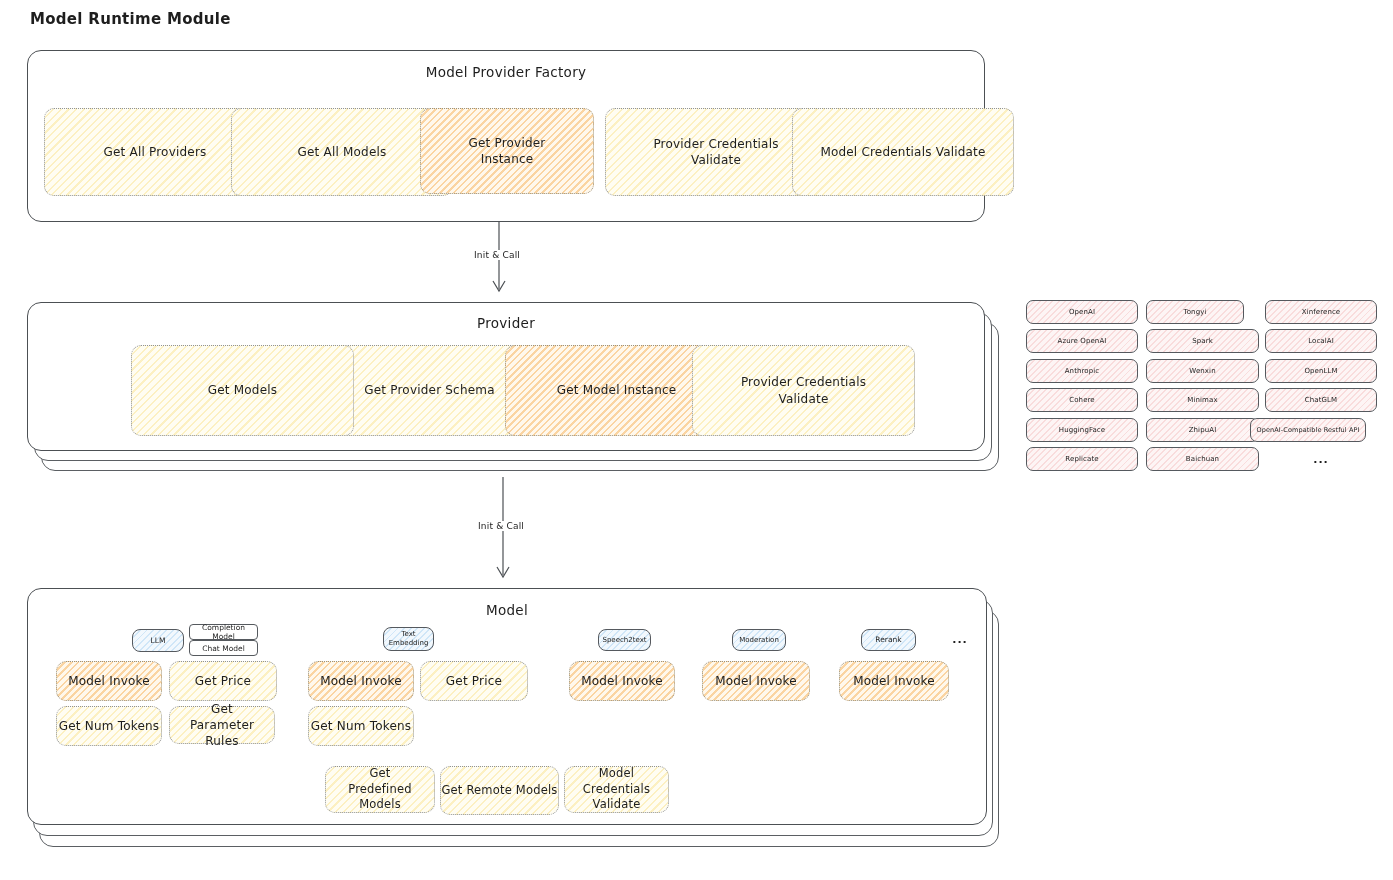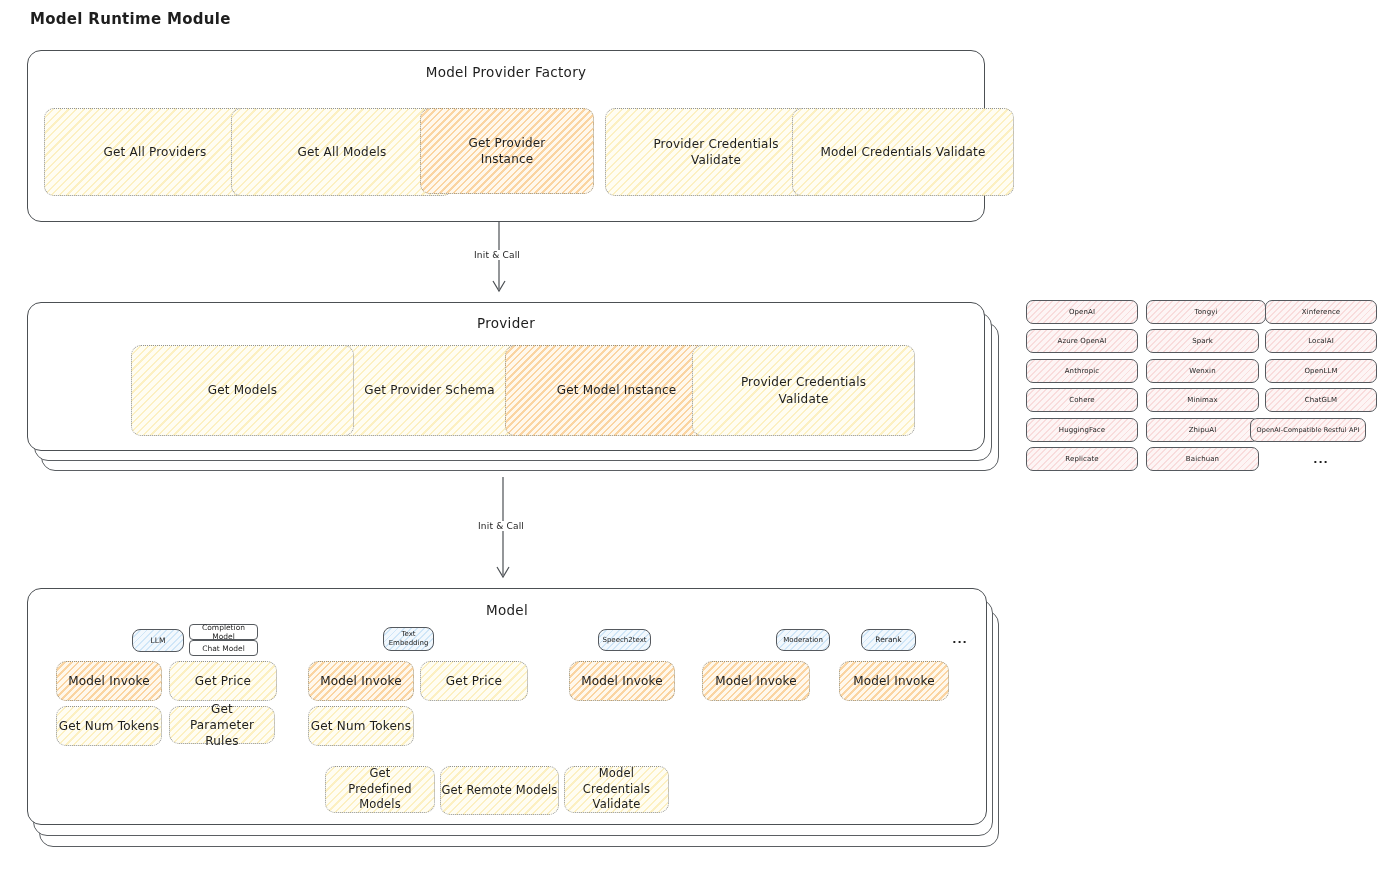--- a/index.html
+++ b/index.html
@@ -95,21 +95,21 @@
   </div>
 
   <div style="position:absolute;left:1026px;top:300px;width:353px;height:172px;">
     <div class="pill" style="left:0;top:0;width:112px;">OpenAI</div>
     <div class="pill" style="left:0;top:29px;width:112px;">Azure OpenAI</div>
     <div class="pill" style="left:0;top:59px;width:112px;">Anthropic</div>
     <div class="pill" style="left:0;top:88px;width:112px;">Cohere</div>
     <div class="pill" style="left:0;top:118px;width:112px;">HuggingFace</div>
     <div class="pill" style="left:0;top:147px;width:112px;">Replicate</div>
 
-    <div class="pill" style="left:120px;top:0;width:120px;">Tongyi</div>
+    <div class="pill" style="left:120px;top:0;width:98px;">Tongyi</div>
     <div class="pill" style="left:120px;top:29px;width:113px;">Spark</div>
     <div class="pill" style="left:120px;top:59px;width:113px;">Wenxin</div>
     <div class="pill" style="left:120px;top:88px;width:113px;">Minimax</div>
     <div class="pill" style="left:120px;top:118px;width:113px;">ZhipuAI</div>
     <div class="pill" style="left:120px;top:147px;width:113px;">Baichuan</div>
 
     <div class="pill" style="left:239px;top:0;width:112px;">Xinference</div>
     <div class="pill" style="left:239px;top:29px;width:112px;">LocalAI</div>
     <div class="pill" style="left:239px;top:59px;width:112px;">OpenLLM</div>
     <div class="pill" style="left:239px;top:88px;width:112px;">ChatGLM</div>
@@ -126,21 +126,21 @@
   <div class="stack" style="left:39px;top:610px;width:958px;height:235px;"></div>
   <div class="stack" style="left:33px;top:599px;width:958px;height:235px;"></div>
   <div class="container" style="left:27px;top:588px;width:958px;height:235px;">
     <div class="container-title" style="top:13px;">Model</div>
 
     <div class="tab" style="left:104px;top:40px;width:50px;height:21px;">LLM</div>
     <div class="minipill" style="left:161px;top:35px;width:67px;height:14px;">Completion Model</div>
     <div class="minipill" style="left:161px;top:51px;width:67px;height:14px;">Chat Model</div>
     <div class="tab" style="left:355px;top:38px;width:51px;height:24px;font-size:7px;padding:0 6px;box-sizing:border-box;">Text Embedding</div>
     <div class="tab" style="left:570px;top:40px;width:51px;height:20px;font-size:7px;">Speech2text</div>
-    <div class="tab" style="left:704px;top:40px;width:52px;height:20px;font-size:7px;margin-left:44px;">Moderation</div>
+    <div class="tab" style="left:704px;top:40px;width:52px;height:20px;font-size:7px;">Moderation</div>
     <div class="tab" style="left:833px;top:40px;width:53px;height:20px;">Rerank</div>
     <div class="dots" style="left:922px;top:40px;width:20px;height:20px;">...</div>
 
     <div class="node orange" style="left:28px;top:72px;width:104px;height:38px;">Model Invoke</div>
     <div class="node yellow" style="left:141px;top:72px;width:106px;height:38px;">Get Price</div>
     <div class="node orange" style="left:280px;top:72px;width:104px;height:38px;">Model Invoke</div>
     <div class="node yellow" style="left:392px;top:72px;width:106px;height:38px;">Get Price</div>
     <div class="node orange" style="left:541px;top:72px;width:104px;height:38px;">Model Invoke</div>
     <div class="node orange" style="left:674px;top:72px;width:106px;height:38px;">Model Invoke</div>
     <div class="node orange" style="left:811px;top:72px;width:108px;height:38px;">Model Invoke</div>

